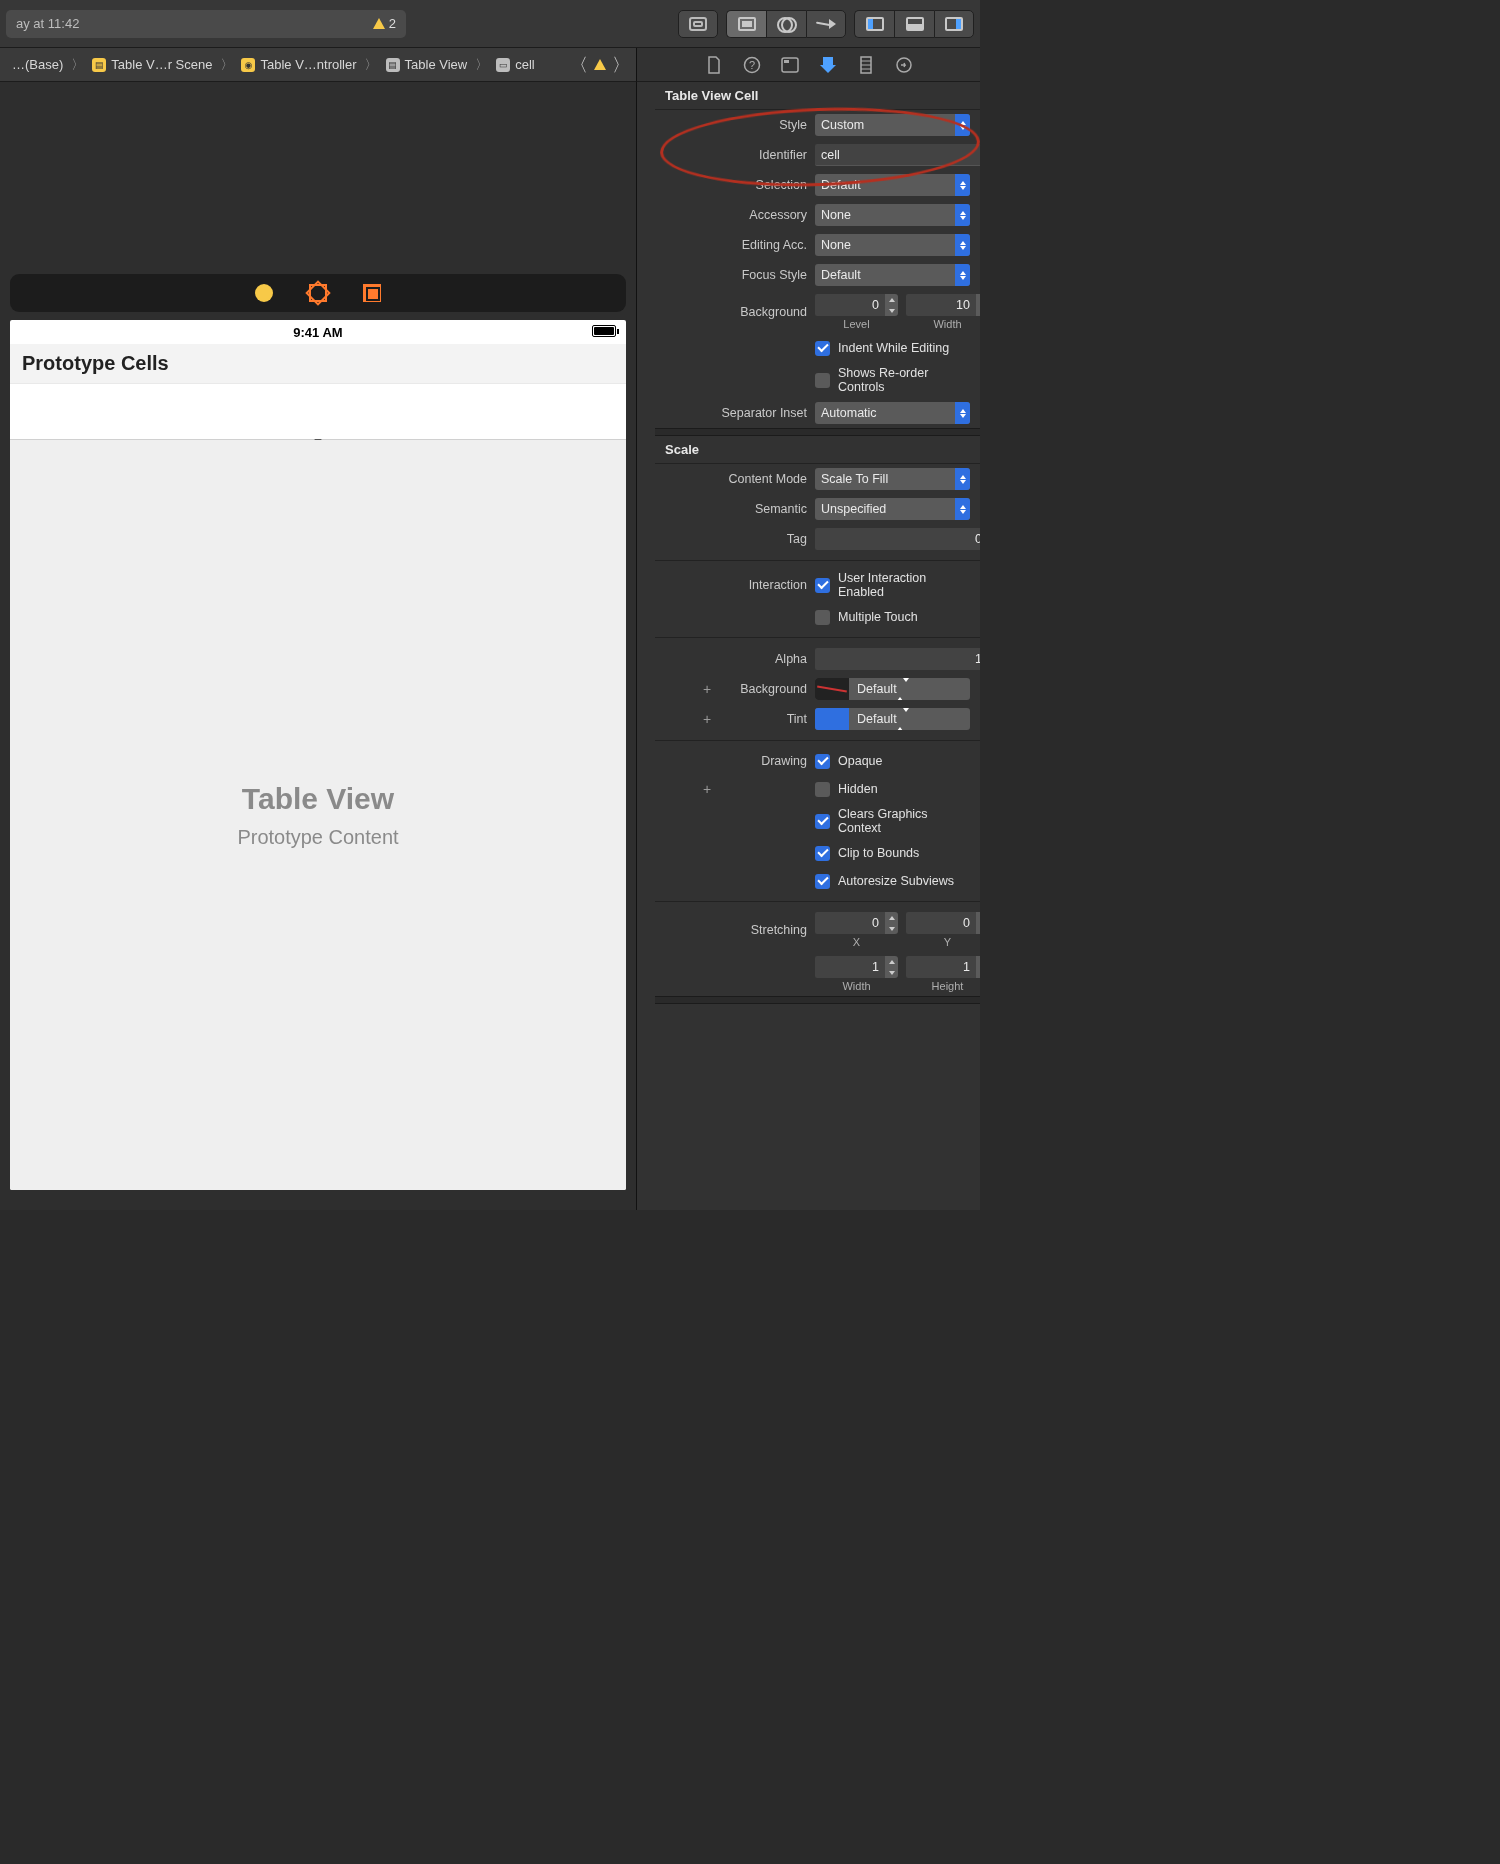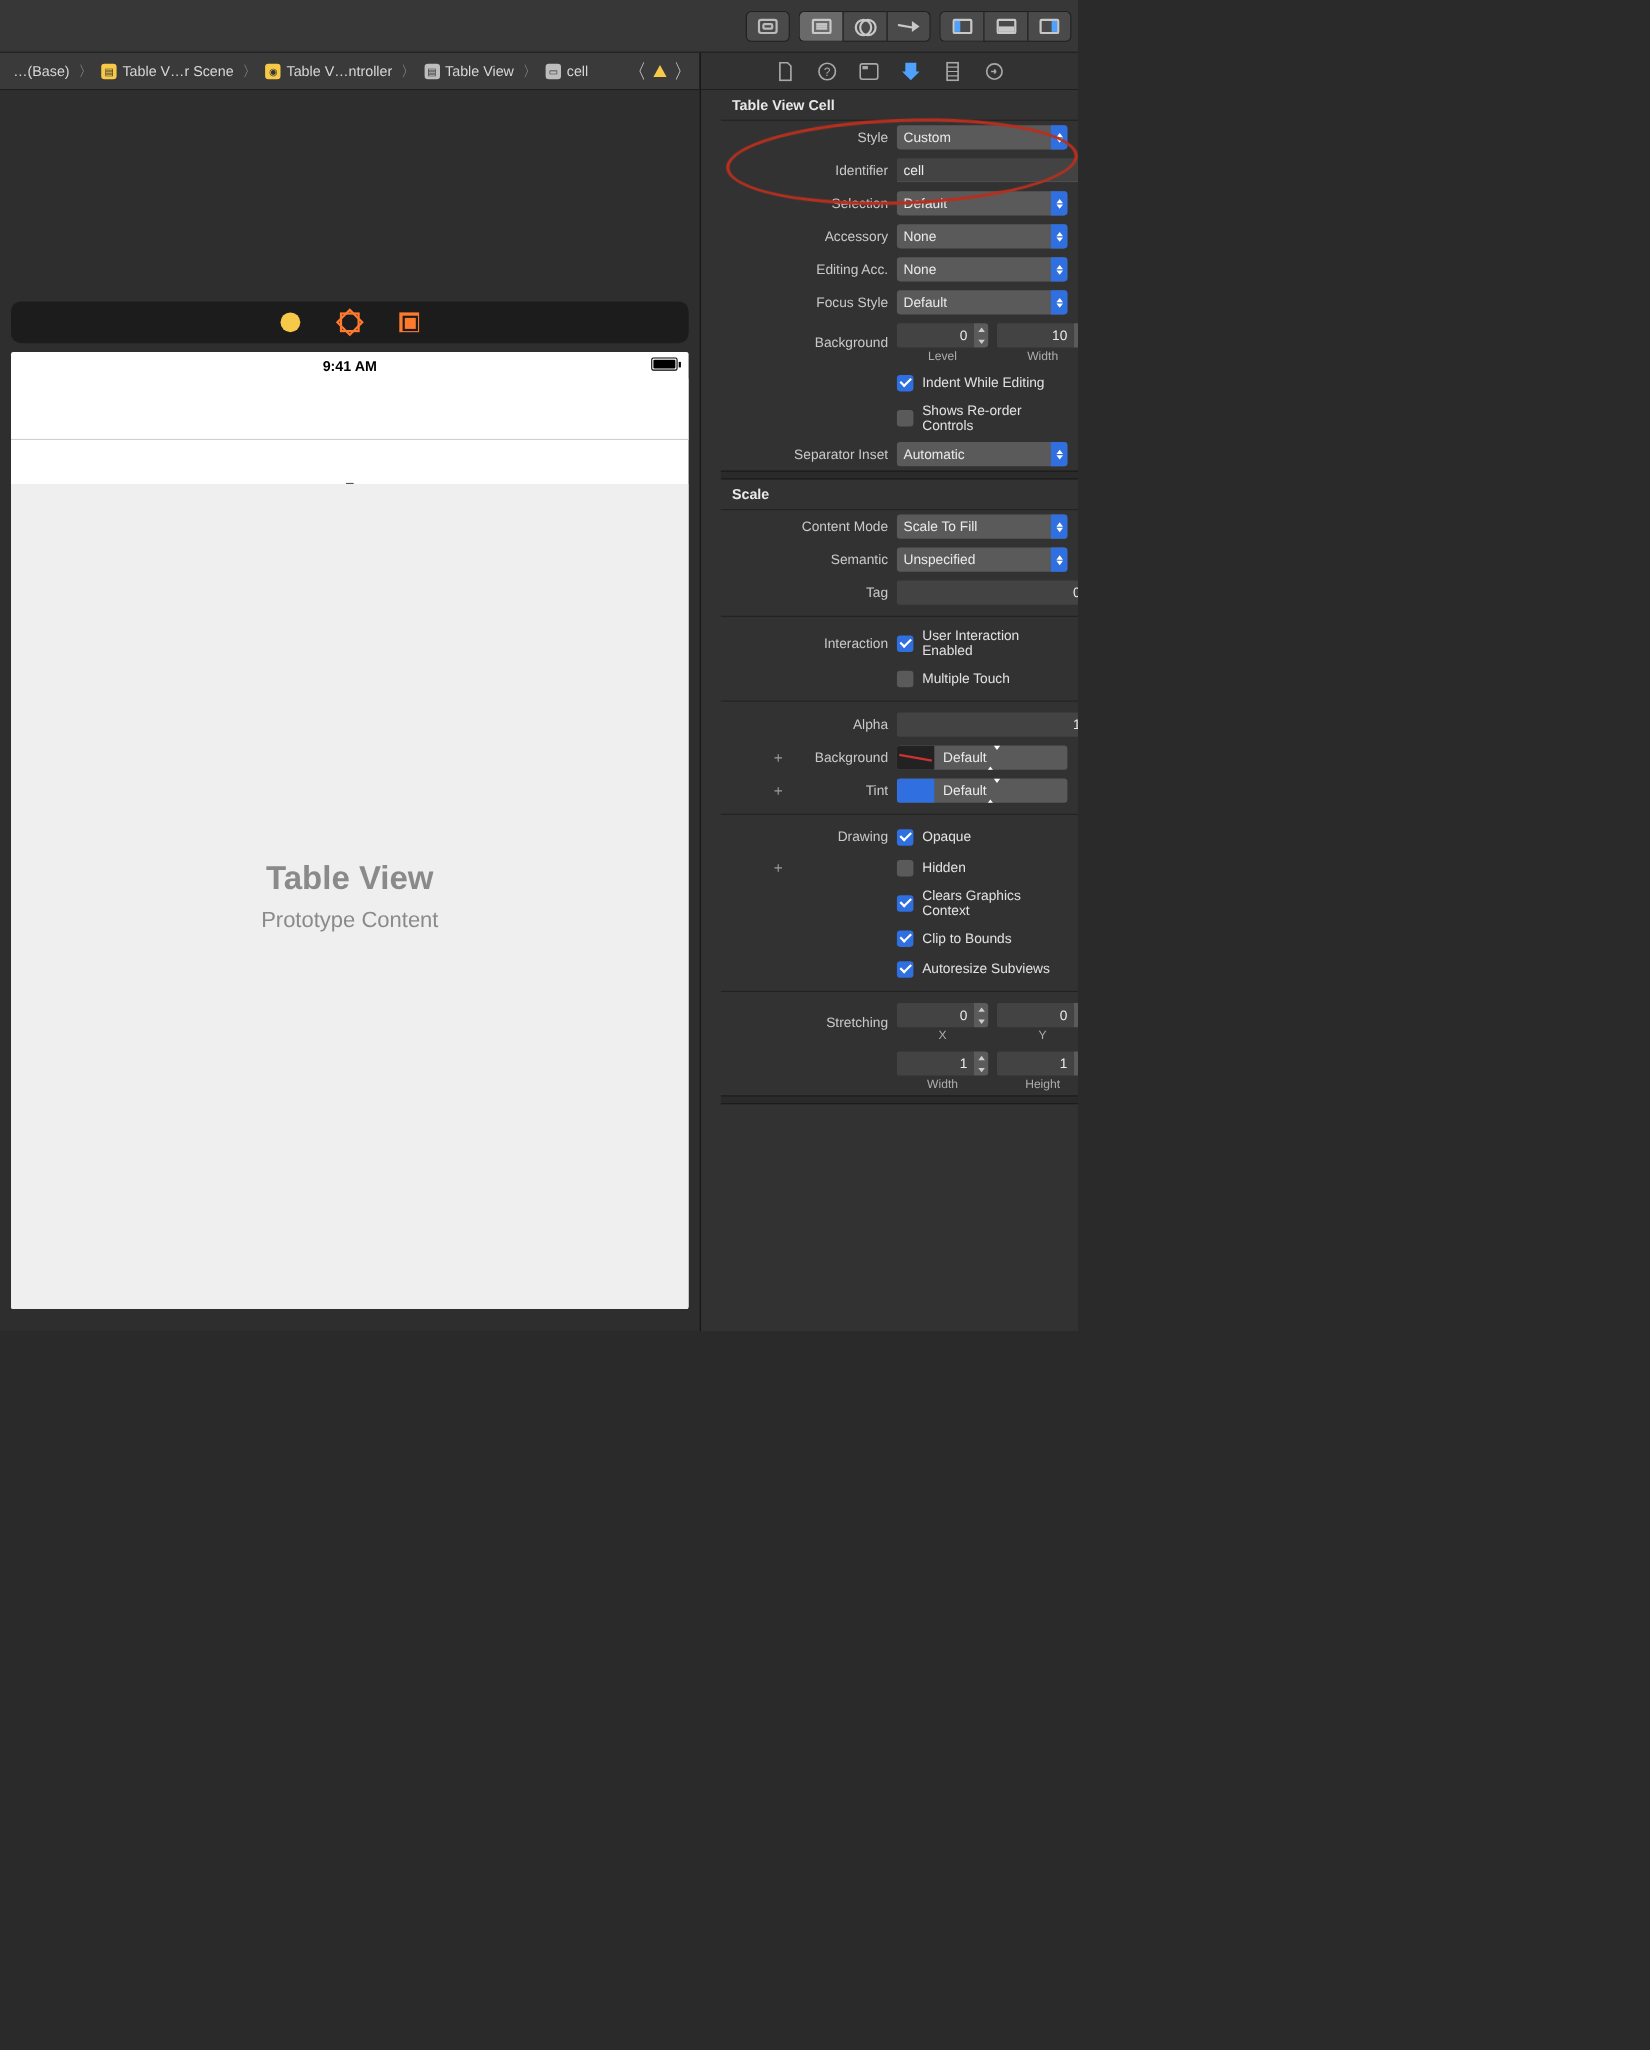--- a/index.html
+++ b/index.html
@@ -153,20 +153,29 @@
 
   .circle-annot{
     position:absolute; pointer-events:none; border:3px solid #b52f1f; border-radius:50%;
     width:320px;height:78px; left:660px; top:108px; transform:rotate(-2deg);
   }
 </style>
 </head>
 <body>
 
 <div class="top-toolbar">
+  <div class="status-pill">
+    <span class="status-left">
+        <span>ay at 11:42</span>
+      </span>
+    <span class="warn-badge">
+      <span class="warn-tri"></span>
+      <span style="color:#ddd;">2</span>
+    </span>
+  </div>
   <div class="tb-spacer"></div>
   <div class="solo-btn">
       <span class="ico square innersq"></span>
     </div>
   <div class="seg">
     <div class="btn active">
         <span class="ico lines"></span>
       </div>
     <div class="btn">
         <span class="ico venn"></span>
@@ -265,20 +274,21 @@
     <div class="device-bar">
       <span class="db-ico db1"></span>
       <span class="db-ico db2"></span>
       <span class="db-ico db3"></span>
     </div>
     <div class="phone">
       <div class="statusbar">
         <span>9:41 AM</span>
         <span class="battery"></span>
       </div>
+      <div class="proto-header">Prototype Cells</div>
       <div class="proto-cell"></div>
       <span class="handle"></span>
       <div class="tv-body">
         <div class="tv-title">Table View</div>
         <div class="tv-sub">Prototype Content</div>
       </div>
     </div>
   </div>
 
   <div class="inspector-col">

